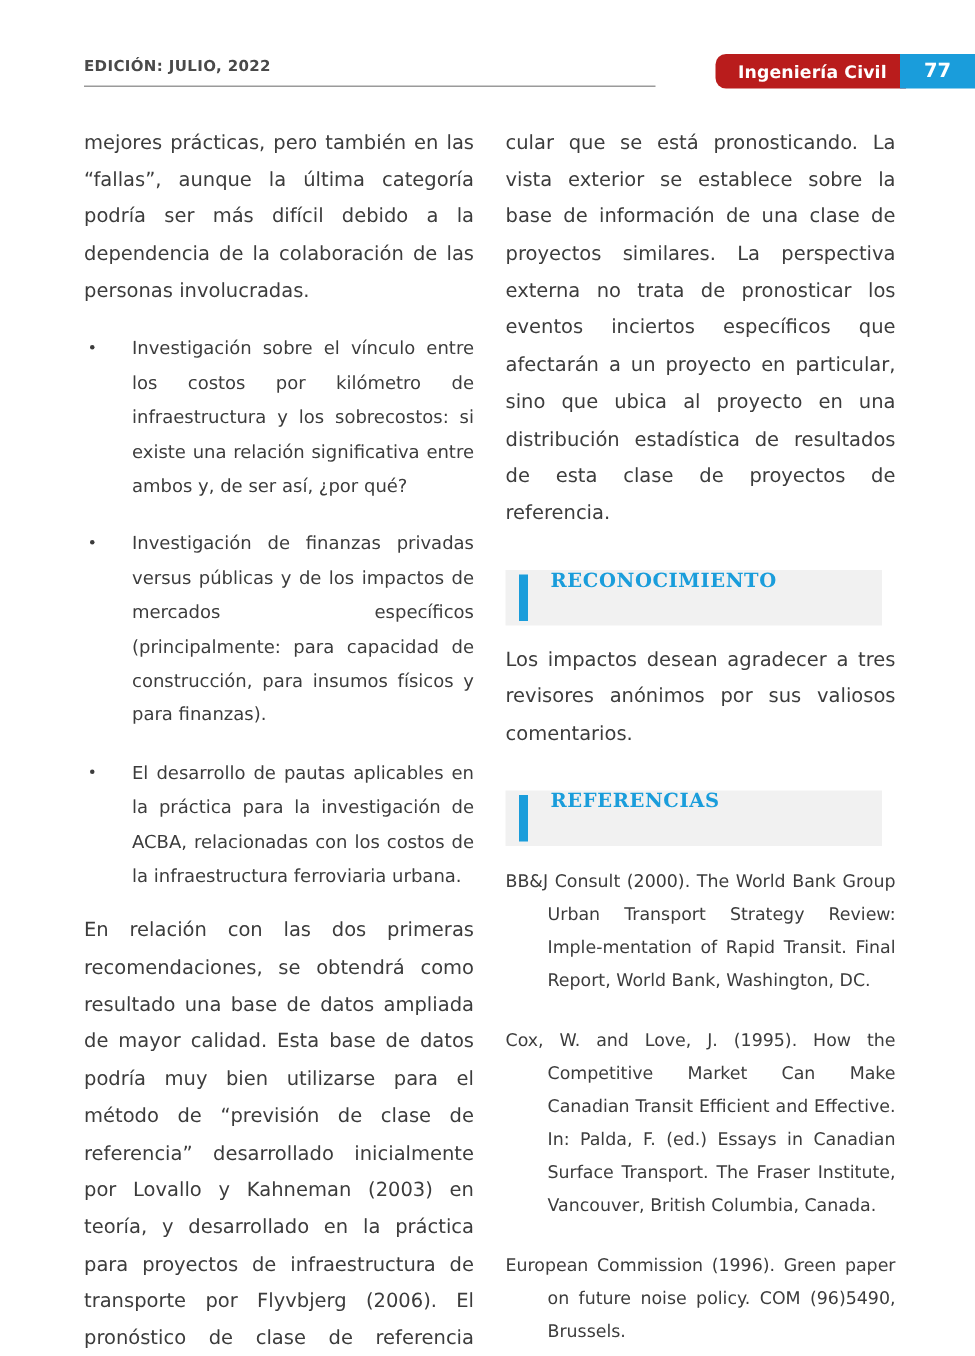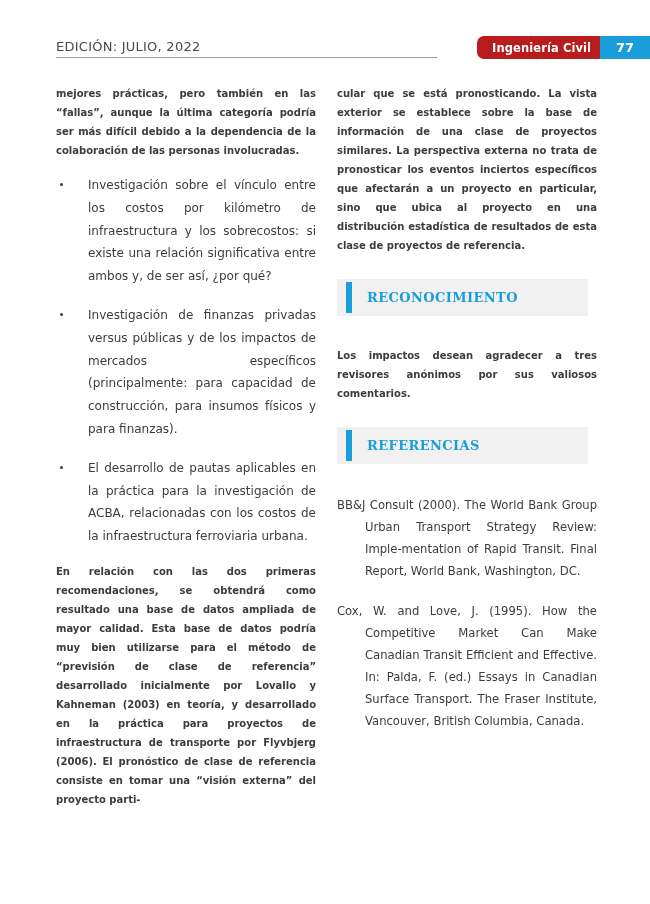--- a/index.html
+++ b/index.html
@@ -28,25 +28,26 @@
     position: absolute;
     left: 0;
     top: 0;
     width: 650px;
     height: 70px;
   }
   .edition-label {
     position: absolute;
     left: 56px;
     top: 39px;
-    font-size: 13px;
+    font-size: 10px;
     letter-spacing: 0.25px;
     color: #4a4a4a;
     font-family: "DejaVu Sans", sans-serif;
     white-space: nowrap;
+    font-weight: bold;
   }
   .header-rule {
     position: absolute;
     left: 56px;
     top: 57px;
     width: 381px;
     height: 1px;
     background: #9a9a9a;
   }
   .journal-tab {
@@ -87,28 +88,27 @@
   .col {
     position: absolute;
     top: 84px;
     width: 260px;
   }
   .col-left  { left: 56px; }
   .col-right { left: 337px; }
 
   p.body-text {
     margin: 0 0 14px 0;
-    font-size: 10px;
+    font-size: 13px;
     line-height: 1.90;
     text-align: justify;
     text-justify: inter-word;
     color: #3c3c3c;
     font-family: "DejaVu Sans", sans-serif;
     hyphens: manual;
-    font-weight: bold;
   }
   p.body-text:last-child { margin-bottom: 0; }
 
   
   ul.bullets {
     margin: 0;
     padding: 0;
     list-style: none;
   }
   ul.bullets li {
@@ -131,22 +131,21 @@
     border-radius: 50%;
   }
 
   
   .section-heading {
     position: relative;
     width: 251px;
     height: 37px;
     background: #f1f1f1;
     display: flex;
-    align-items: center;
-    margin: 0 0 30px 0;
+    margin: 0 0 12px 0;
     box-sizing: border-box;
   }
   .section-heading .accent-bar {
     position: absolute;
     left: 9px;
     top: 3px;
     width: 6px;
     height: 31px;
     background: #1a9ddb;
   }
@@ -228,16 +227,17 @@
     <div class="spacer-before-heading"></div>
 
     <div class="section-heading">
       <span class="accent-bar"></span>
       <span class="heading-text">REFERENCIAS</span>
     </div>
 
     <ul class="reference-list">
       <li>BB&amp;J Consult (2000). The World Bank Group Urban Transport Strategy Review: Imple-mentation of Rapid Transit. Final Report, World Bank, Washington, DC.</li>
       <li>Cox, W. and Love, J. (1995). How the Competitive Market Can Make Canadian Transit Efficient and Effective. In: Palda, F. (ed.) Essays in Canadian Surface Transport. The Fraser Institute, Vancouver, British Columbia, Canada.</li>
+      <li>European Commission (1996). Green paper on future noise policy. COM (96)5490, Brussels.</li>
     </ul>
   </div>
 
 </div>
 
 </body></html>

